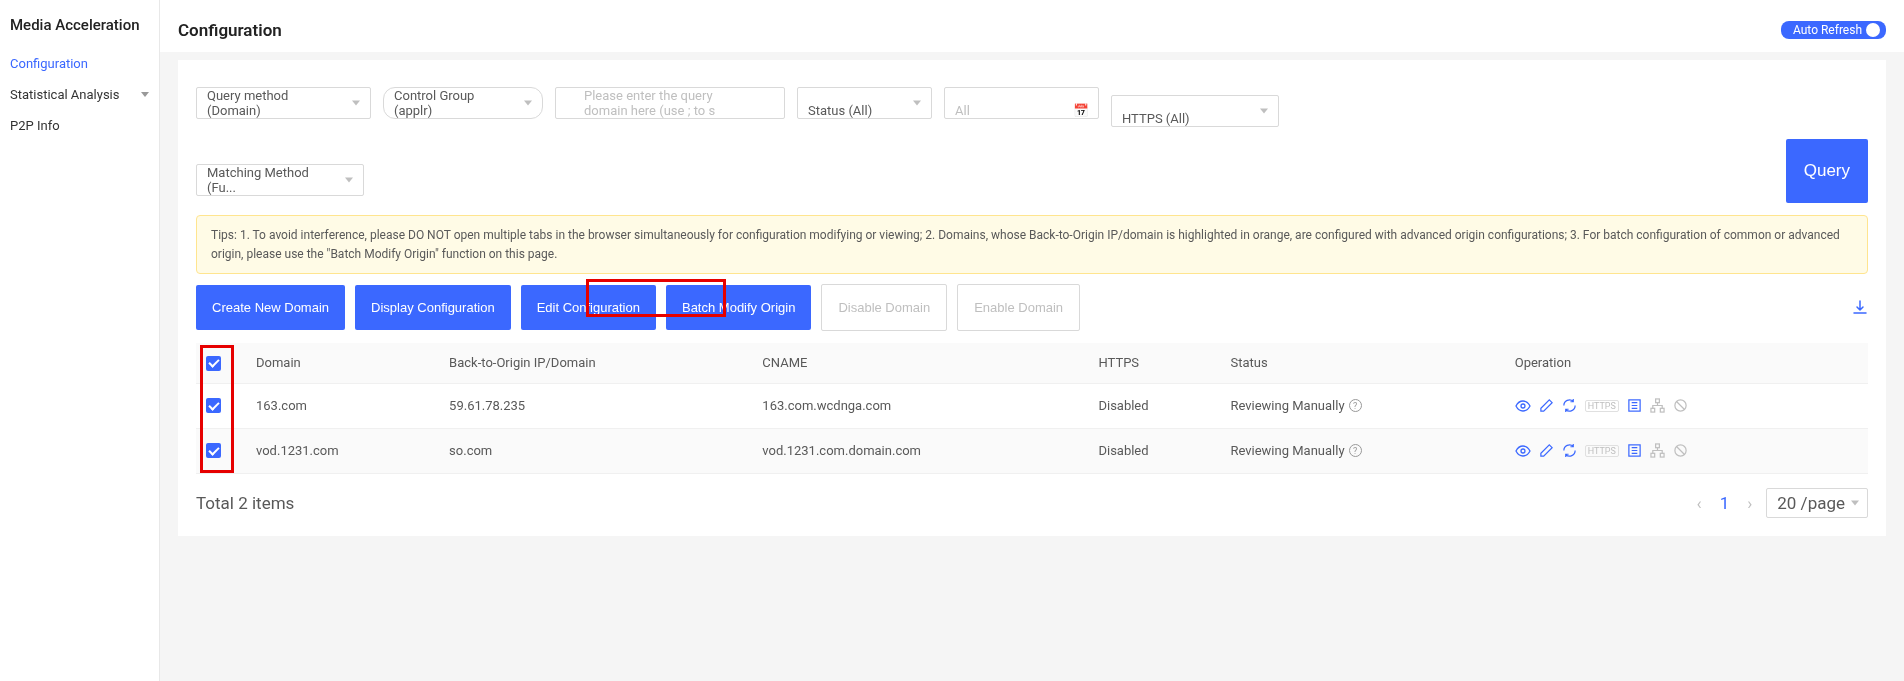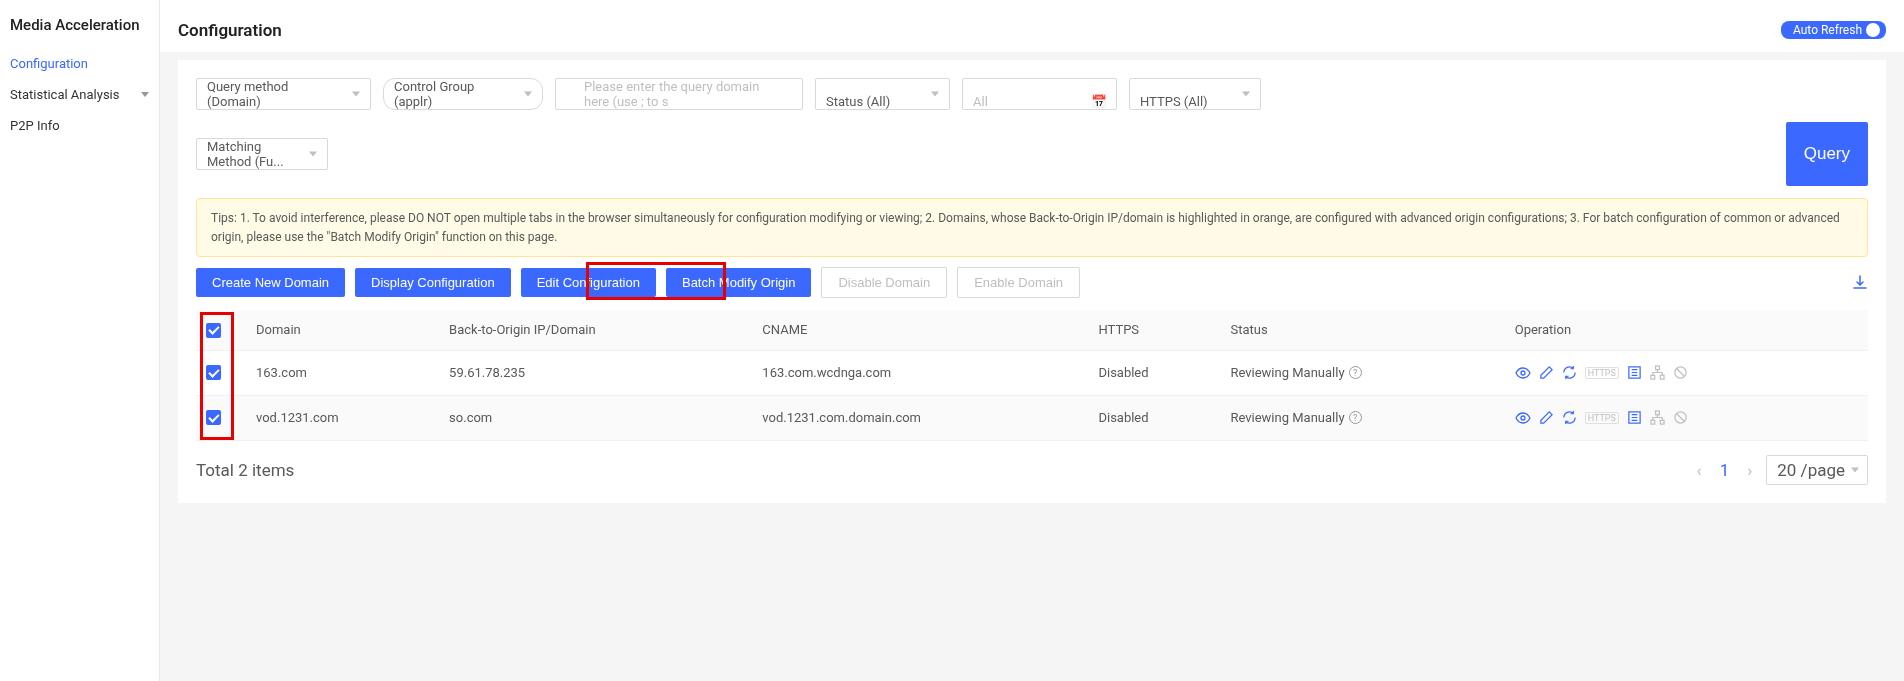--- a/index.html
+++ b/index.html
@@ -16,29 +16,29 @@
 .auto-refresh { background: #3b68ff; color: #fff; border-radius: 8px; padding: 2px 6px 2px 12px; font-size: 12px; display:flex; align-items:center; gap:4px; cursor:pointer;}
 .toggle-knob { width:14px; height:14px; background:#fff; border-radius:50%; }
 .content-area { background:#f5f5f5; padding: 8px 18px 30px 18px; }
 .panel { background:#fff; padding: 18px; }
 .filter-row { display:flex; gap:12px; flex-wrap:wrap; align-items:center; margin-bottom: 12px;}
 .select, .input { height: 32px; border: 1px solid #d9d9d9; border-radius: 2px; background:#fff; padding: 0 28px 0 10px; font-size: 13px; color:#595959; position:relative; display:flex; align-items:flex-end; cursor:pointer;}
 .select::after { content:""; position:absolute; right:10px; top:50%; width:0; height:0; border-left:4px solid transparent; border-right:4px solid transparent; border-top:5px solid #bfbfbf; transform:translateY(-50%);}
 .input { cursor:text; color:#bfbfbf;}
 .w-170 { width:175px;}
 .w-155 { width:160px;border-radius:12px;}
-.w-230 { width:248px;padding-left:28px;}
+.w-230 { width:230px;padding-left:28px;}
 .w-130 { width:135px;}
 .w-150 { width:155px;}
 .w-185 { width:185px;}
-.w-140 { width:132px;}
+.w-140 { width:168px;margin-top:17px;}
 .query-btn { margin-left:auto; background:#3b68ff; color:#fff; border:none; border-radius:2px; padding: 22px 18px; font-size:17px; cursor:pointer;}
 .tips-box { background:#fffbe6; border:1px solid #ffe58f; border-radius:4px; padding: 10px 14px; font-size:12px; color:#595959; line-height:1.55; margin-bottom:10px;}
 .action-row { display:flex; gap:10px; align-items:center; margin-bottom:0; position:relative;}
-.btn { border:none; border-radius:2px; padding:7px 16px; font-size:13px; cursor:pointer; }
+.btn { border:none; border-radius:2px; padding:15px 16px; font-size:13px; cursor:pointer; }
 .btn-primary { background:#3b68ff; color:#fff; }
 .btn-disabled { background:#fff; border:1px solid #d9d9d9; color:#bfbfbf; cursor:not-allowed;}
 .download-icon { margin-left:auto; color:#3b68ff; cursor:pointer; font-size:16px;}
 .red-box { position:absolute; border:3px solid #e60000; pointer-events:none; }
 .table { width:100%; border-collapse:collapse; margin-top: 12px;}
 .table th { text-align:left; font-weight:400; font-size:13px; color:#595959; padding:12px 10px; background:#fafafa; border-bottom:1px solid #f0f0f0;}
 .table td { padding:14px 10px; font-size:13px; color:#595959; border-bottom:1px solid #f0f0f0;}
 .table tr:nth-child(even) td { background:#fafafa; }
 .checkbox { width:15px; height:15px; background:#3b68ff; border-radius:2px; display:inline-flex; align-items:center; justify-content:center; cursor:pointer; position:relative;}
 .checkbox::after { content:""; width:4px; height:8px; border:solid #fff; border-width:0 2px 2px 0; transform:rotate(45deg); margin-top:-2px;}

